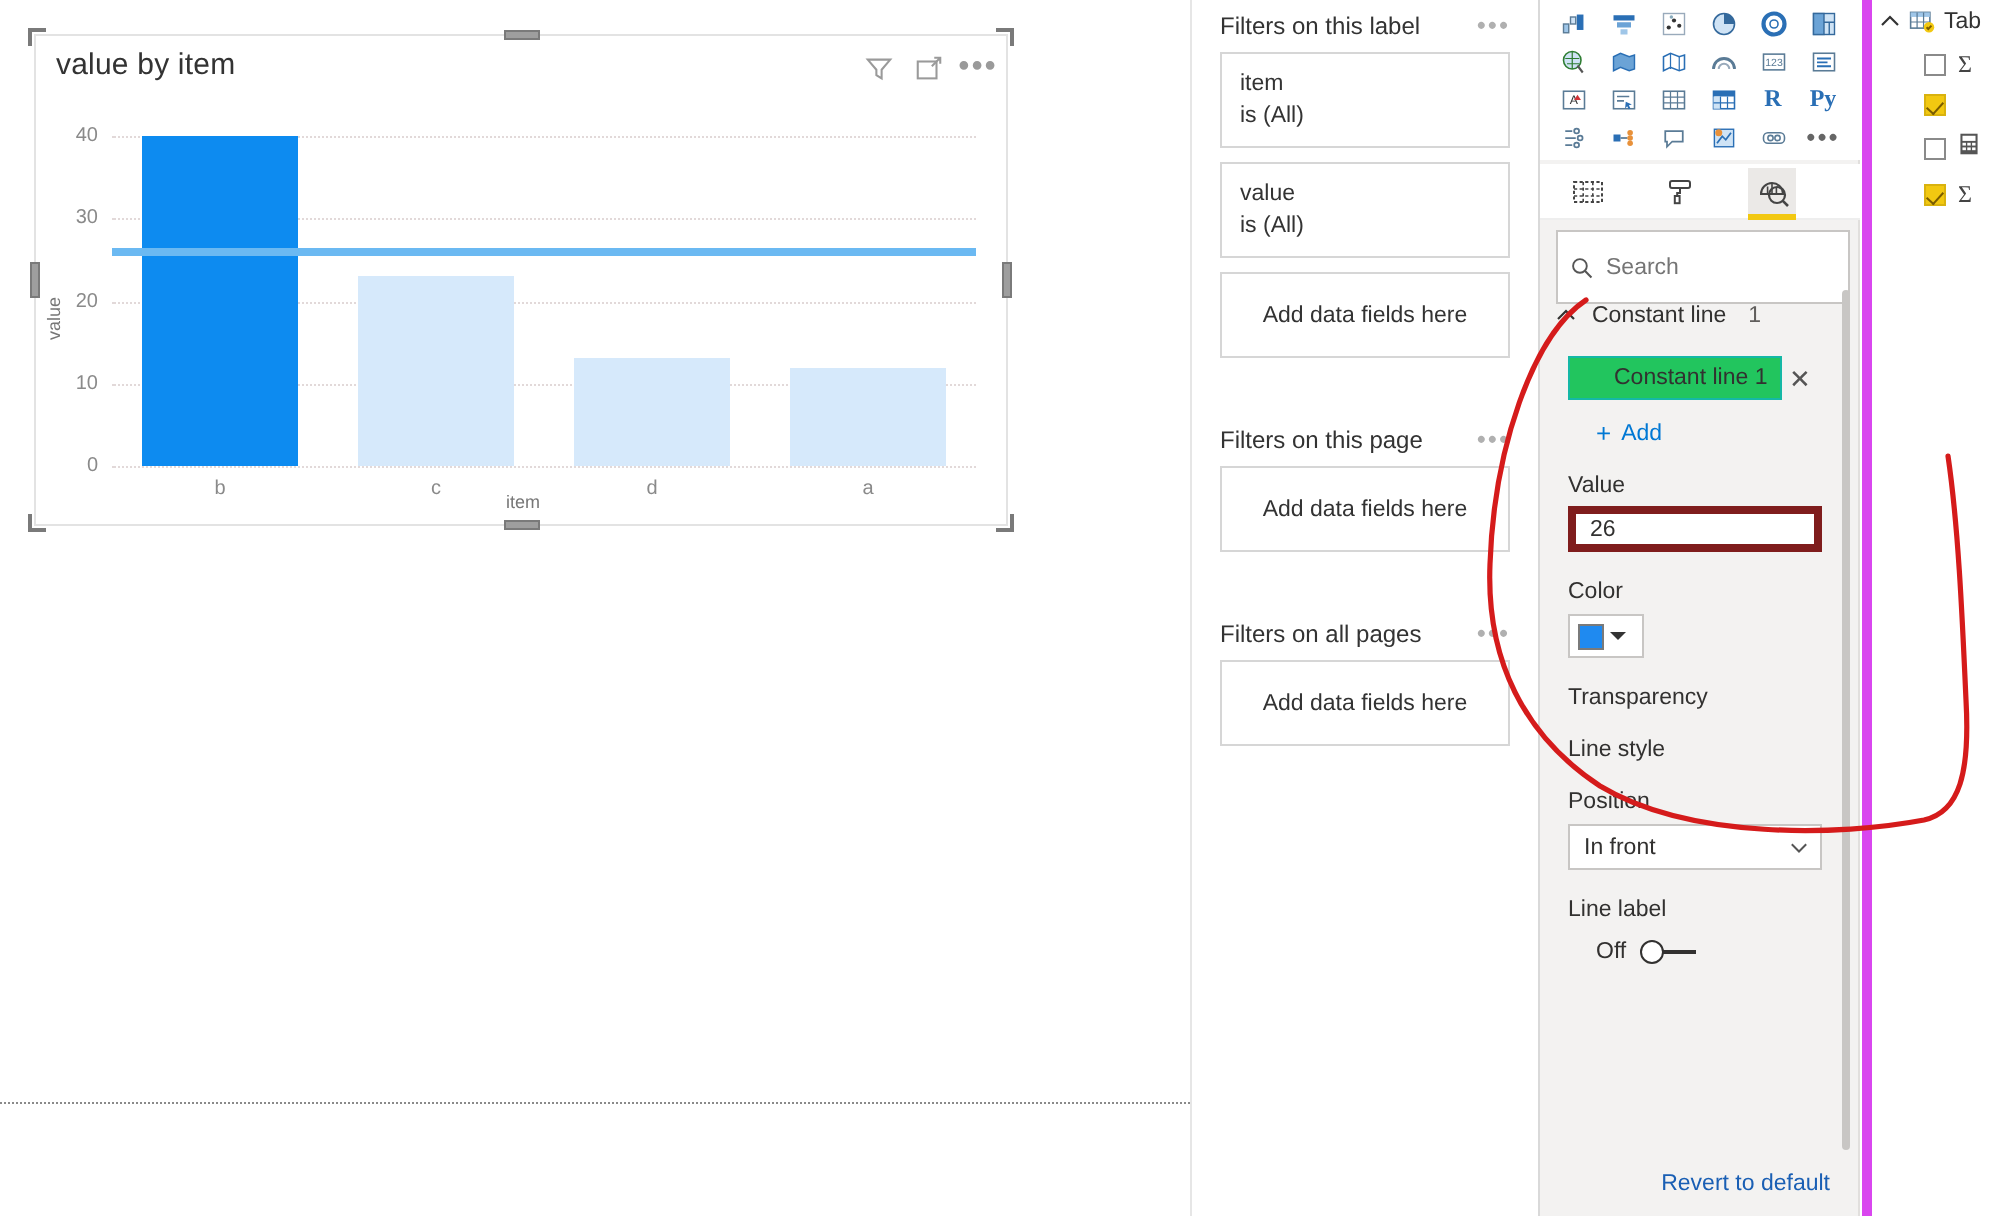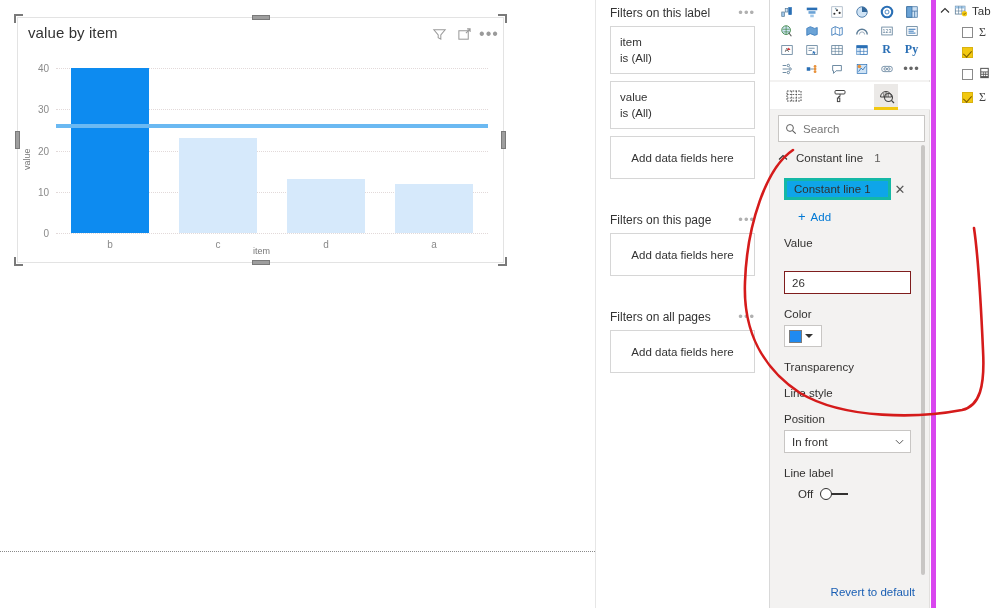--- a/index.html
+++ b/index.html
@@ -110,54 +110,54 @@
     position: absolute; left: 0; top: 82px; width: 160px; height: 28px;
     background: #fff; display: flex; align-items: center; padding-left: 12px; gap: 22px;
     border-bottom: 1px solid #eee;
   }
   .viz-tab { width: 24px; height: 24px; display:flex;align-items:center;justify-content:center; position: relative; cursor: pointer; }
   .viz-tab.active { background: #ebe9e7; }
   .viz-tab.active::after {
     content: ''; position: absolute; left: 0; right: 0; bottom: -2px; height: 3px; background: #f2c811;
   }
 
-  .search-wrap { position: absolute; left: 8px; top: 115px; width: 147px; height: 27px; }
+  .search-wrap { position: absolute; left: 8px; top: 115px; width: 147px; height: 37px; }
   .search-box {
     width: 100%; height: 100%; border: 1px solid #c8c6c4; background: #fff;
     display: flex; align-items: center; padding-left: 6px; gap: 6px;
   }
   .search-box input {
     border: none; outline: none; font-size: 11.5px; color: #555;
     font-family: "Liberation Sans", sans-serif; background: transparent; width: 105px;
   }
 
   .section-hdr {
     position: absolute; left: 8px; top: 152px; width: 150px;
     display: flex; align-items: center; gap: 8px; font-size: 11.5px; color: #323130;
     cursor: pointer;
   }
   .chev { width: 10px; height: 10px; }
   .sec-count { color: #605e5c; margin-left: 3px; }
 
   .card-body { position: absolute; left: 0; top: 172px; width: 153px; padding: 0 14px; }
   .item-row { display: flex; align-items: center; justify-content: space-between; margin-top: 6px; }
   .item-pill {
-    flex: 1; height: 22px; background: #0ea5e9; border: 3px solid #14b8a6;
-    display: flex; align-items: center; padding-left: 7px; font-size: 11.5px; color: #323130;
+    flex: 1; height: 22px; background: #22c55e; border: 1px solid #14b8a6;
+    display: flex; align-items: center; padding-left: 22px; font-size: 11.5px; color: #323130;
   }
   .item-x { width: 18px; text-align: center; font-size: 13px; color: #555; cursor: pointer; }
   .add-row { display: flex; align-items: center; gap: 5px; margin: 11px 0 0 14px; cursor: pointer; }
   .add-plus { font-size: 13px; color: #0078d4; line-height: 12px; }
   .add-label { font-size: 11.5px; color: #0078d4; }
 
   .fld-label { font-size: 11.5px; color: #323130; margin-top: 14px; }
   .fld-input {
-    width: 127px; height: 23px; border: 1px solid #7f1d1d; background: #fff;
+    width: 127px; height: 23px; border: 4px solid #7f1d1d; background: #fff;
     display: flex; align-items: center; padding-left: 7px; font-size: 11.5px; color: #323130;
-    margin-top: 22px;
+    margin-top: 4px;
   }
   .color-btn {
     margin-top: 5px; width: 38px; height: 22px; border: 1px solid #c8c6c4; background: #fff;
     display: flex; align-items: center; gap: 3px; padding-left: 4px; cursor: pointer;
   }
   .swatch { width: 13px; height: 13px; border: 1px solid #7a7a7a; }
   .caret-dn { width: 0; height: 0; border-left: 4px solid transparent; border-right: 4px solid transparent; border-top: 4px solid #333; }
 
   .trans-row { display: flex; align-items: center; gap: 10px; margin-top: 5px; }
   .trans-input {

